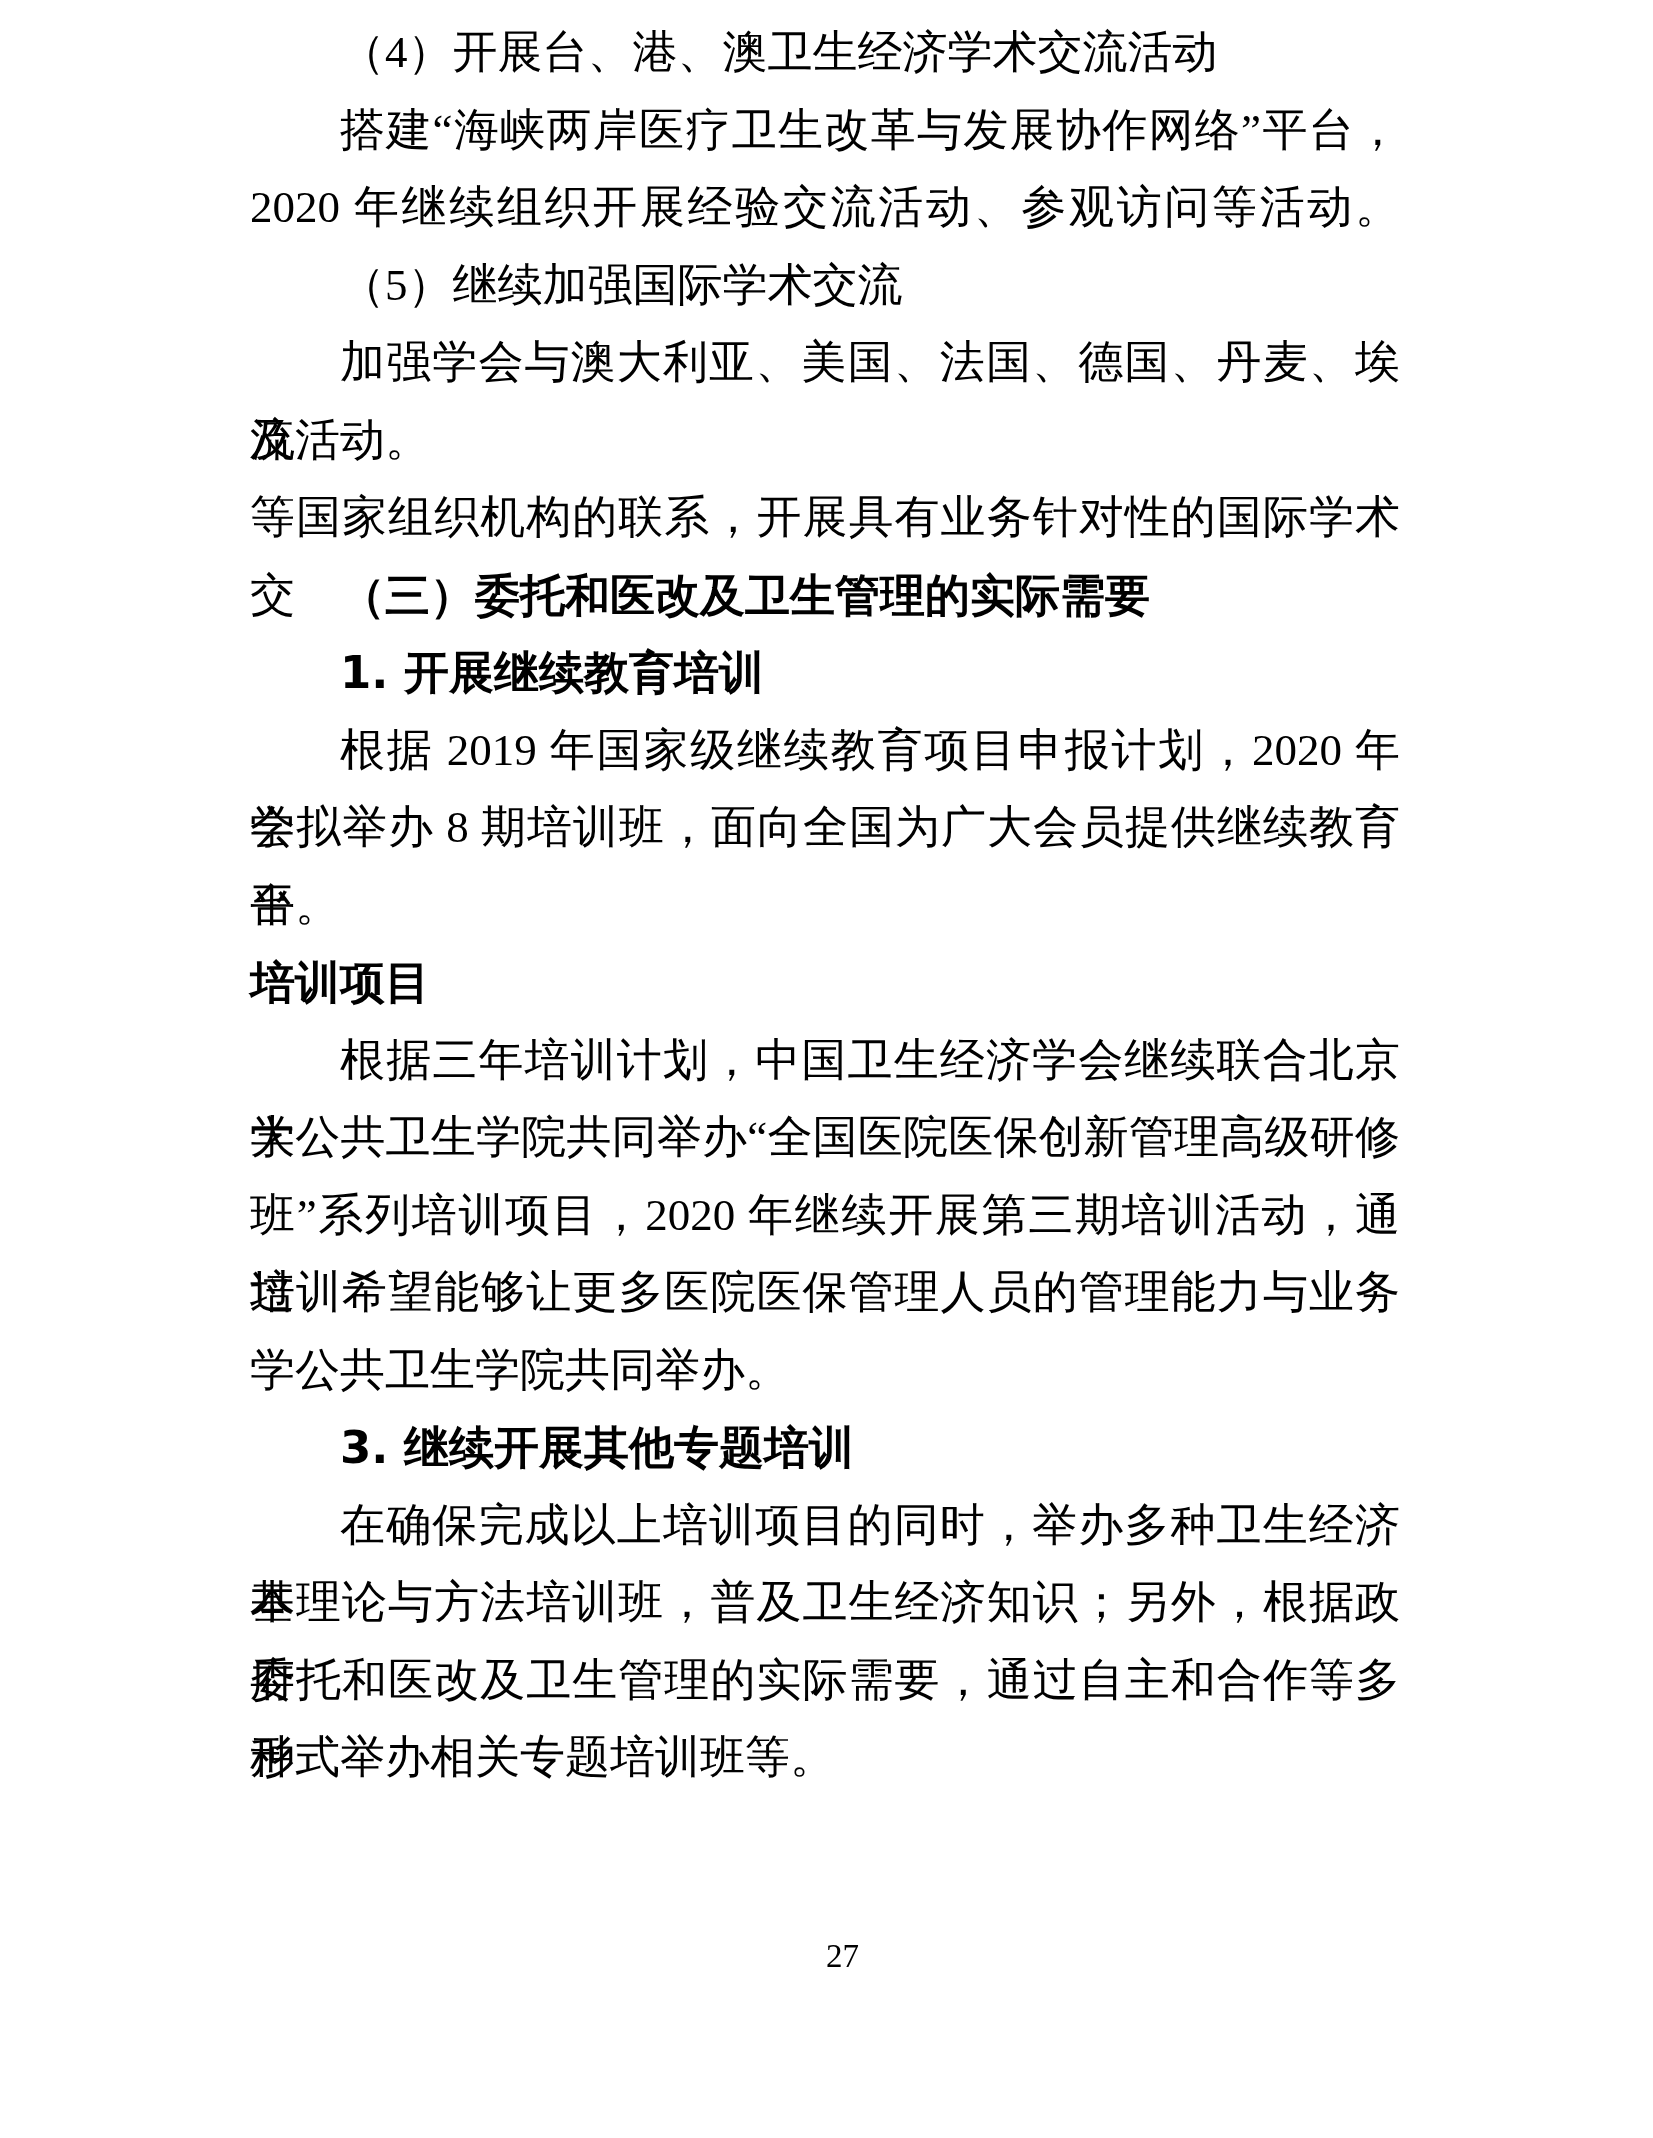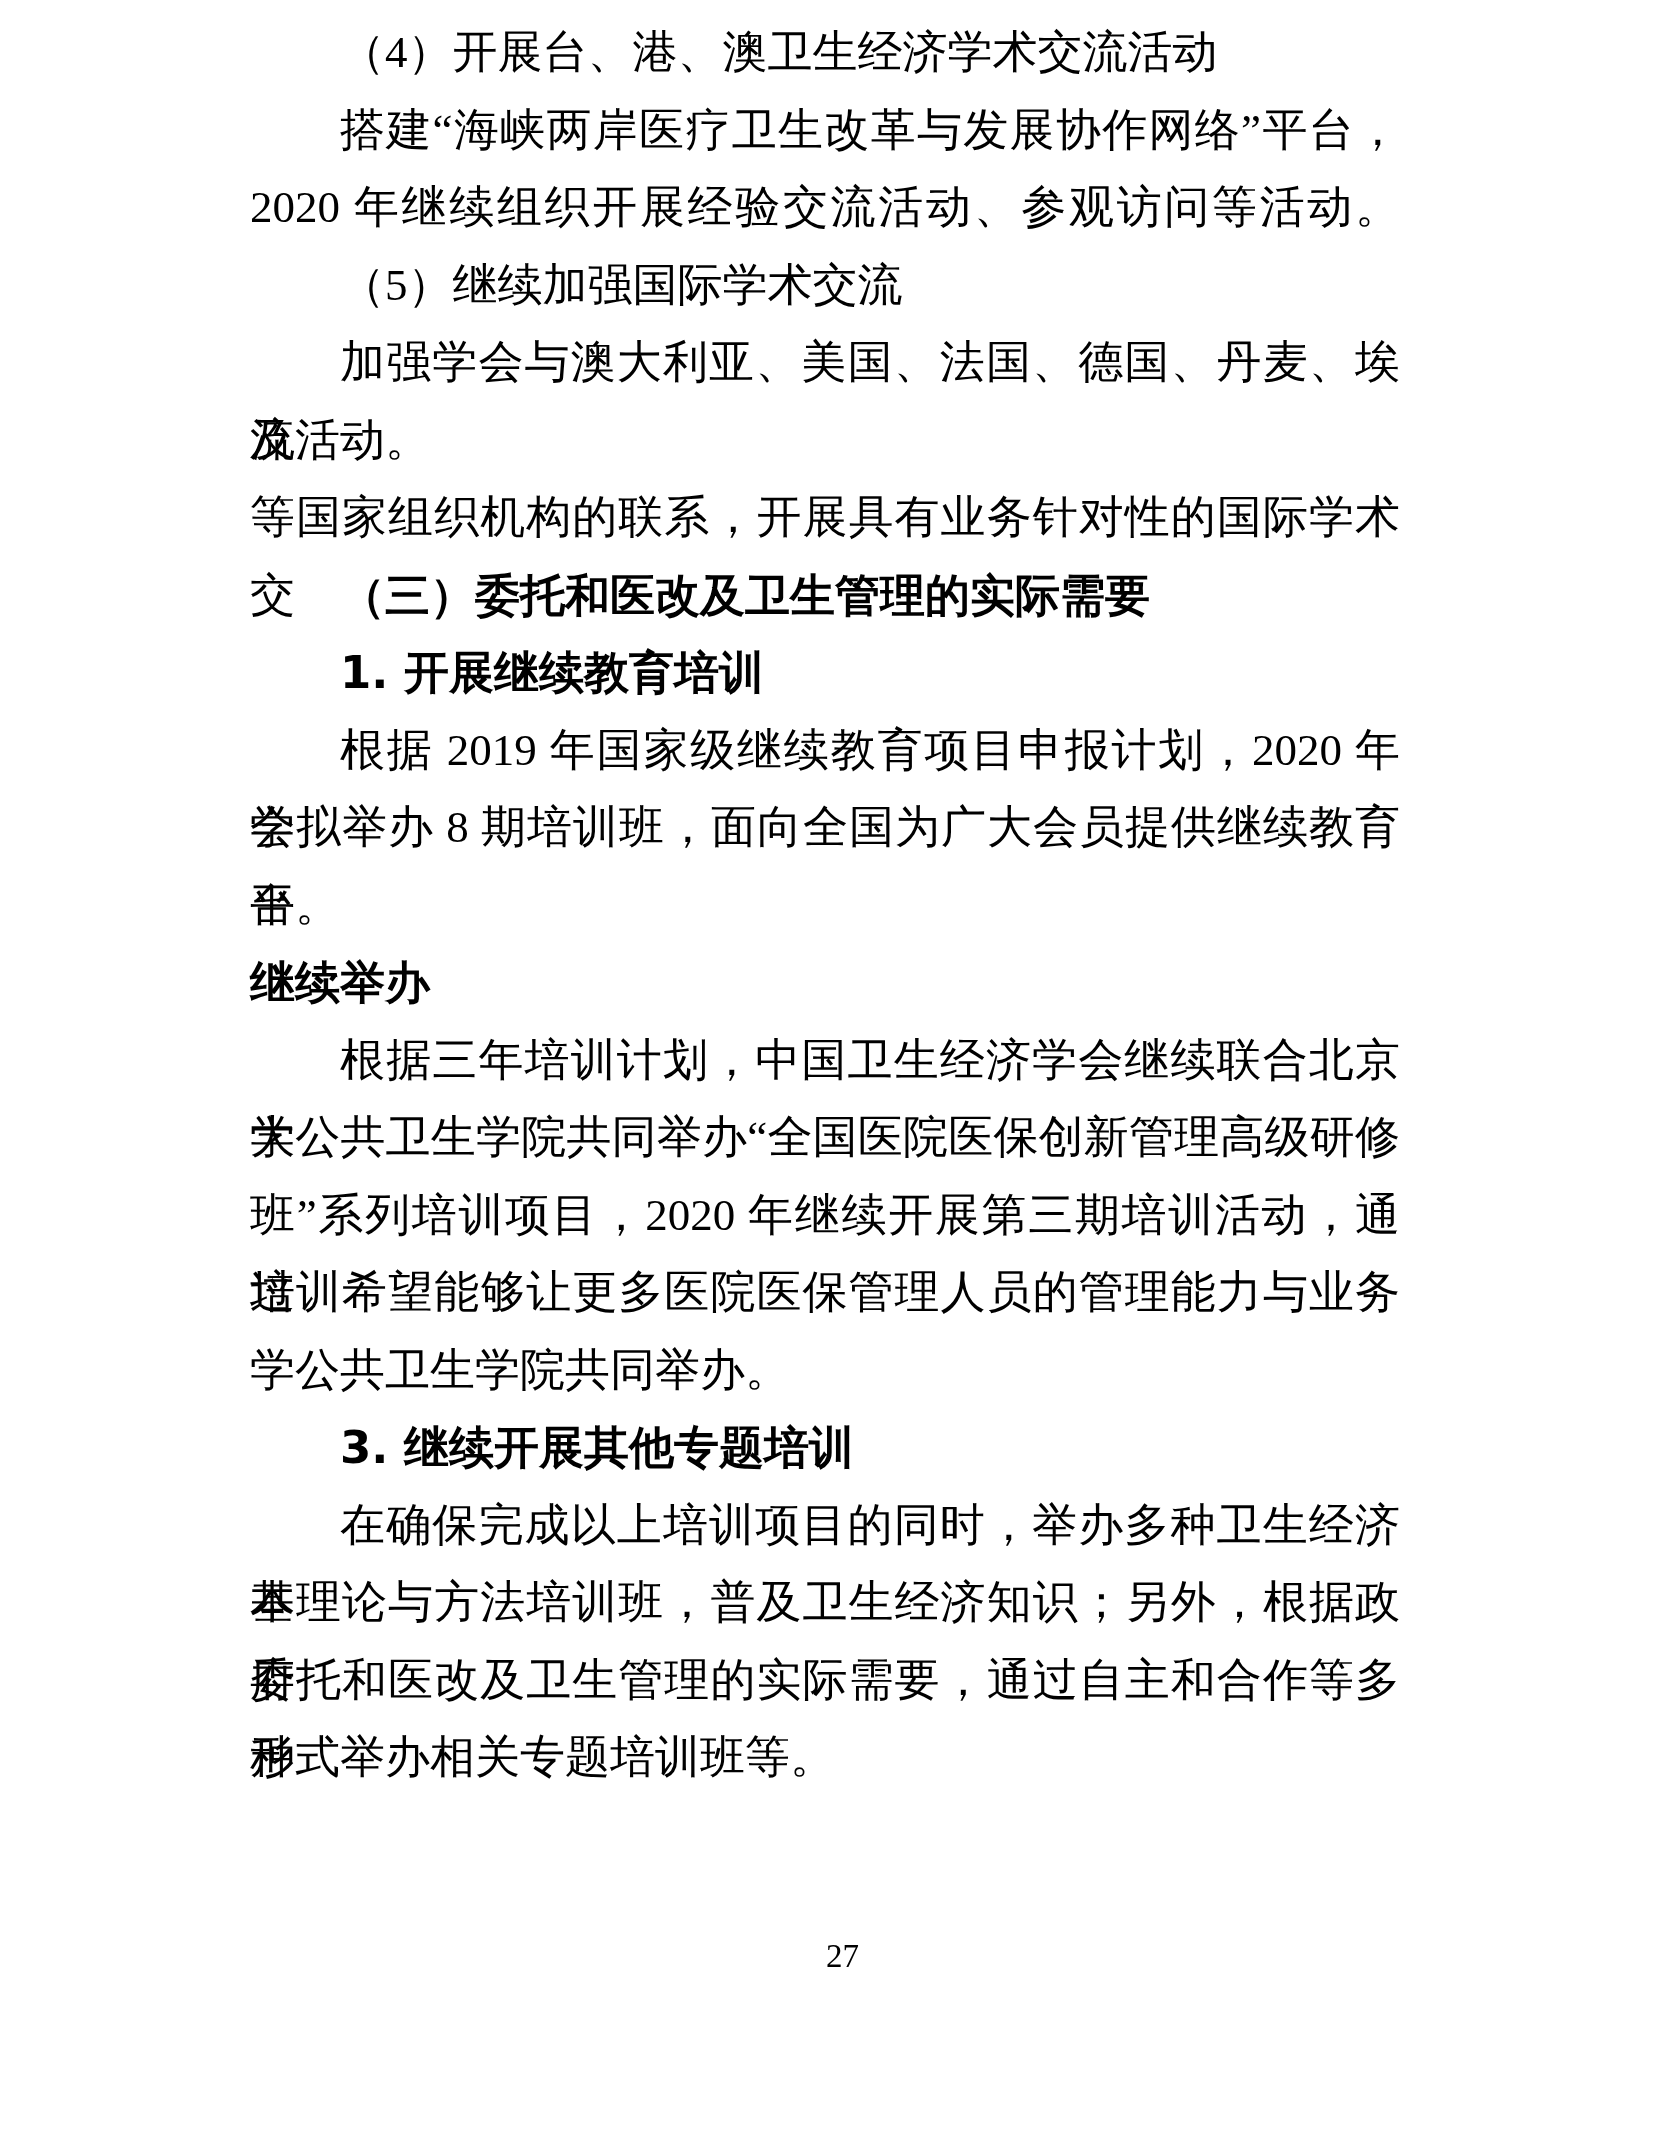--- a/index.html
+++ b/index.html
@@ -64,21 +64,21 @@
     <div class="ln j">2020 年继续组织开展经验交流活动、参观访问等活动。</div>
     <div class="ln ind">（5）继续加强国际学术交流</div>
     <div class="ln ind j">加强学会与澳大利亚、美国、法国、德国、丹麦、埃及</div>
     <div class="ln">流活动。</div>
     <div class="ln j">等国家组织机构的联系，开展具有业务针对性的国际学术交</div>
     <div class="ln ind hd">（三）委托和医改及卫生管理的实际需要</div>
     <div class="ln ind hd">1. 开展继续教育培训</div>
     <div class="ln ind j">根据 2019 年国家级继续教育项目申报计划，2020 年学</div>
     <div class="ln j">会拟举办 8 期培训班，面向全国为广大会员提供继续教育平</div>
     <div class="ln">台。</div>
-    <div class="ln hd">继续举办</div>
+    <div class="ln hd">培训项目</div>
     <div class="ln ind j">根据三年培训计划，中国卫生经济学会继续联合北京大</div>
     <div class="ln j">学公共卫生学院共同举办“全国医院医保创新管理高级研修</div>
     <div class="ln j">班”系列培训项目，2020 年继续开展第三期培训活动，通过</div>
     <div class="ln j">培训希望能够让更多医院医保管理人员的管理能力与业务</div>
     <div class="ln">学公共卫生学院共同举办。</div>
     <div class="ln ind hd">3. 继续开展其他专题培训</div>
     <div class="ln ind j">在确保完成以上培训项目的同时，举办多种卫生经济基</div>
     <div class="ln j">本理论与方法培训班，普及卫生经济知识；另外，根据政府</div>
     <div class="ln j">委托和医改及卫生管理的实际需要，通过自主和合作等多种</div>
     <div class="ln">形式举办相关专题培训班等。</div>

